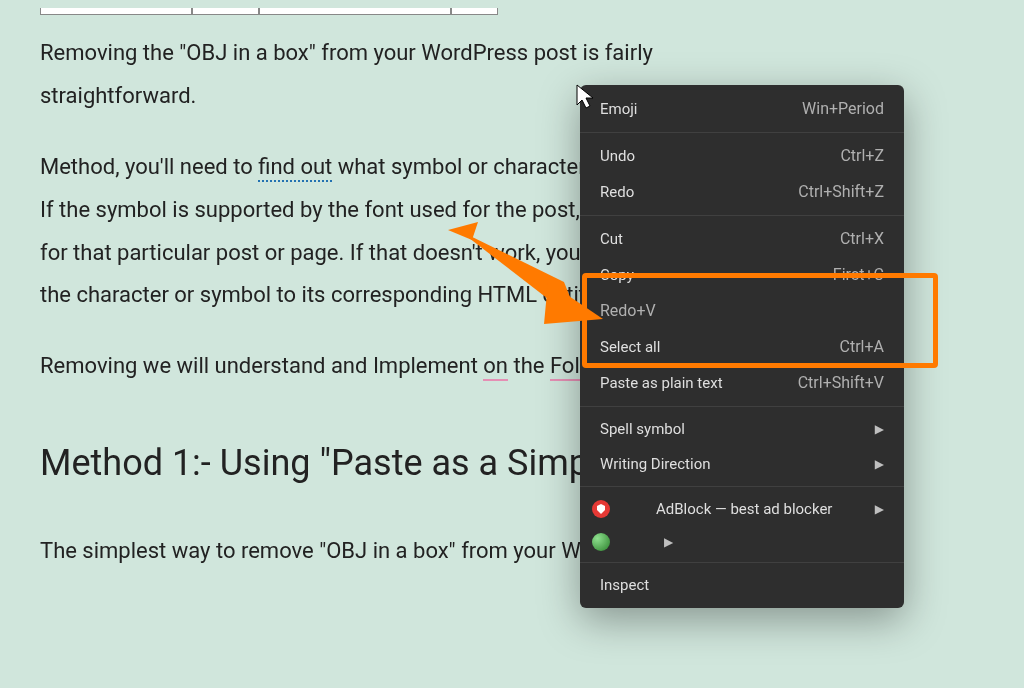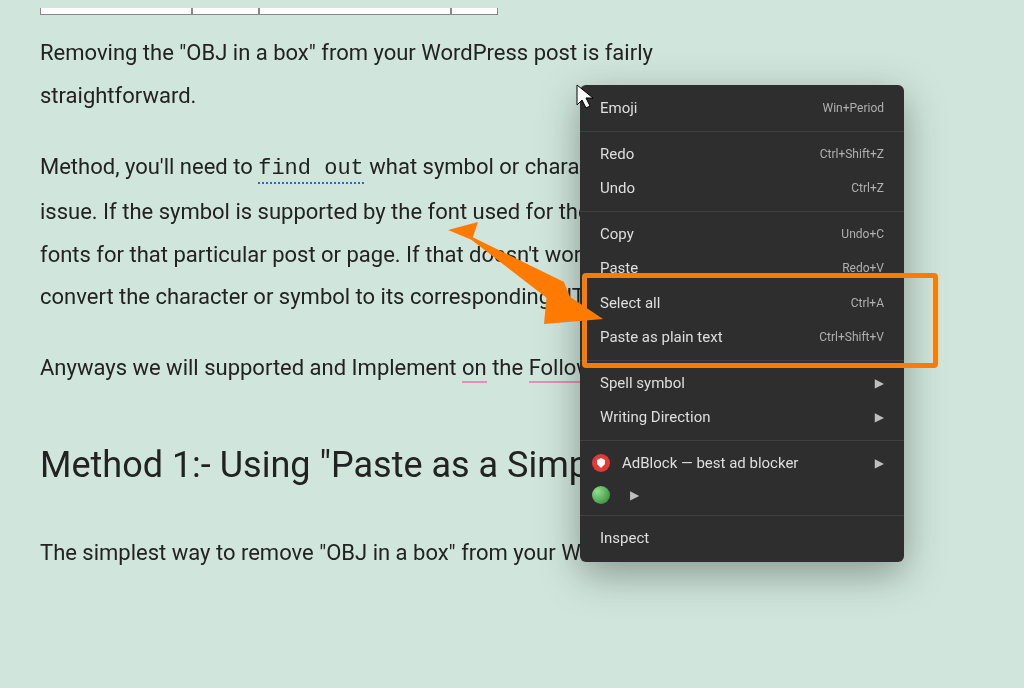--- a/index.html
+++ b/index.html
@@ -15,21 +15,21 @@
     position: relative;
   }
   .content {
     padding: 32px 40px 0 40px;
     max-width: 750px;
     color: #222;
     font-size: 22px;
     line-height: 1.95;
   }
   .para { margin-bottom: 28px; }
-  .link { border-bottom: 2px dotted #2271b1; padding-bottom: 1px; font-family: Liberation Mono, monospace; }
+  .link { border-bottom: 2px dotted #2271b1; padding-bottom: 1px; }
   .err  { border-bottom: 2px solid #e58fb4; padding-bottom: 1px; }
   .heading {
     font-size: 36px;
     font-weight: 400;
     margin-top: 40px;
     margin-bottom: 32px;
     color: #222;
   }
   
   .table-stub {
@@ -61,42 +61,42 @@
     z-index: 10;
   }
   .ctxmenu .item {
     display: flex;
     align-items: center;
     padding: 6px 20px;
     line-height: 1.5;
     position: relative;
   }
   .ctxmenu .item .label { flex: 1; }
-  .ctxmenu .item .shortcut { color: #b0b0b0; font-size: 12px; }
+  .ctxmenu .item .shortcut { color: #b0b0b0; font-size: 16px; }
   .ctxmenu .item .submenu { color: #bfbfbf; font-size: 12px; margin-left: 8px; }
   .ctxmenu .sep {
     height: 1px;
     background: #404040;
     margin: 5px 0;
   }
   .ctxmenu .ext-icon {
     width: 18px; height: 18px;
     margin-left: -2px;
     margin-right: 12px;
     border-radius: 50%;
     display: inline-flex;
     align-items: center;
     justify-content: center;
     font-size: 12px;
   }
   .adblock-icon { background: #e53935; color: #fff; }
   .idm-icon {
     background: radial-gradient(circle at 30% 30%, #8fe08f, #2a7f2a);
   }
-  .ctxmenu .with-icon { padding-left: 14px; }
+  .ctxmenu .with-icon { padding-left: 14px; gap: 34px; }
 
   
   .highlight {
     position: absolute;
     border: 5px solid #ff7a00;
     border-radius: 4px;
     pointer-events: none;
     z-index: 20;
   }
 
@@ -122,49 +122,52 @@
 </div>
 
 <div class="content">
   <div class="para">Removing the "OBJ in a box" from your WordPress post is fairly straightforward.</div>
 
   <div class="para">
     <span>Method, you'll need to </span><span class="link">find out</span><span> what symbol or character is causing the issue. If the symbol is supported by the font used for the post, try switching fonts for that particular post or page. If that doesn't work, you may need to convert the character or symbol to its corresponding HTML entity.</span>
   </div>
 
   <div class="para">
-    <span>Anyways we will supported and Implement </span><span class="err">on</span><span> the </span><span class="err">Following</span><span> </span><span class="err">Criterias</span><span>;</span>
+    <span>Removing we will understand and Implement </span><span class="err">on</span><span> the </span><span class="err">Following</span><span> </span><span class="err">Criterias</span><span>;</span>
   </div>
 
   <div class="heading">Method 1:- Using "Paste as a Simple Text"</div>
 
   <div class="para">The simplest way to remove "OBJ in a box" from your WordPress</div>
 </div>
 
 <div class="ctxmenu" id="ctxmenu">
     <div class="item">
       <span class="label">Emoji</span>
       <span class="shortcut">Win+Period</span>
     </div>
     <div class="sep"></div>
     <div class="item">
+      <span class="label">Undo</span>
+      <span class="shortcut">Ctrl+Z</span>
+    </div>
+    <div class="item">
       <span class="label">Redo</span>
       <span class="shortcut">Ctrl+Shift+Z</span>
     </div>
-    <div class="item">
-      <span class="label">Undo</span>
-      <span class="shortcut">Ctrl+Z</span>
-    </div>
-    <div class="sep"></div>
+    <div class="sep"></div>
+    <div class="item">
+      <span class="label">Cut</span>
+      <span class="shortcut">Ctrl+X</span>
+    </div>
     <div class="item">
       <span class="label">Copy</span>
-      <span class="shortcut">Undo+C</span>
-    </div>
-    <div class="item">
-      <span class="label">Paste</span>
+      <span class="shortcut">First+C</span>
+    </div>
+    <div class="item">
       <span class="shortcut">Redo+V</span>
     </div>
     <div class="item">
       <span class="label">Select all</span>
       <span class="shortcut">Ctrl+A</span>
     </div>
     <div class="item">
       <span class="label">Paste as plain text</span>
       <span class="shortcut">Ctrl+Shift+V</span>
     </div>

